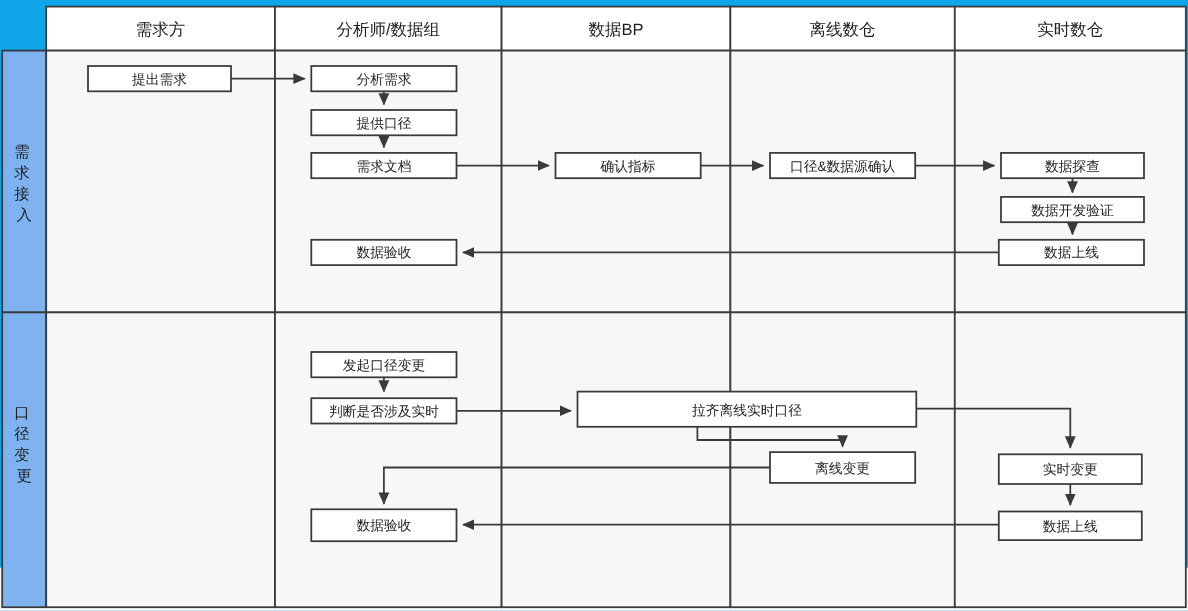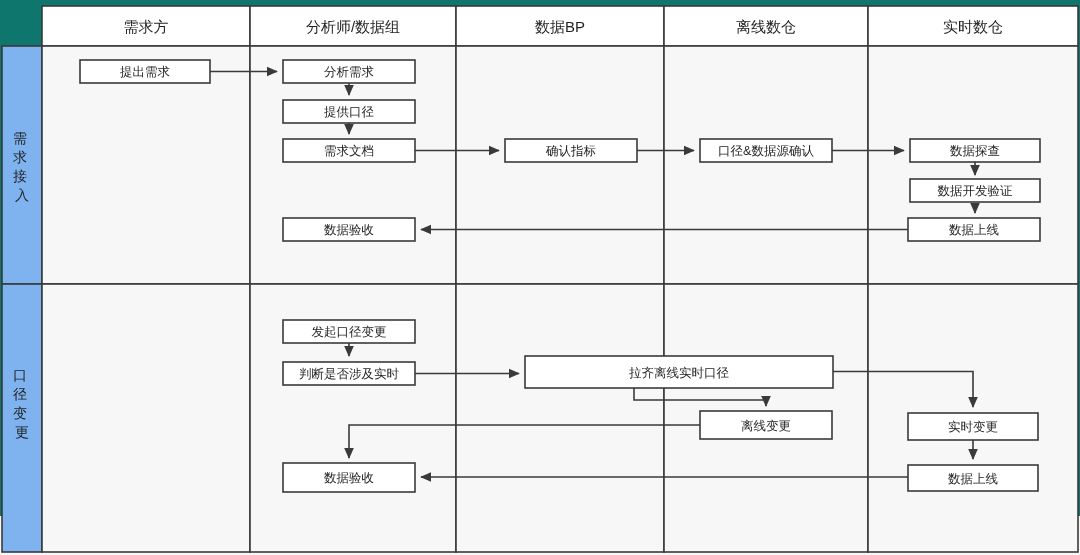--- a/index.html
+++ b/index.html
@@ -10,21 +10,21 @@
   body {
     width: 1080px;
     height: 555px;
     overflow: hidden;
     font-family: "Liberation Sans", "DejaVu Sans", sans-serif;
   }
   #canvas {
     position: relative;
     width: 1080px;
     height: 516px;
-    background: #0f766e;
+    background: #0ea5e9;
   }
   svg#diagram {
     position: absolute;
     left: 0;
     top: 0;
     width: 1080px;
     height: 555px;
   }
   .lane-header-text,
   .phase-text,

